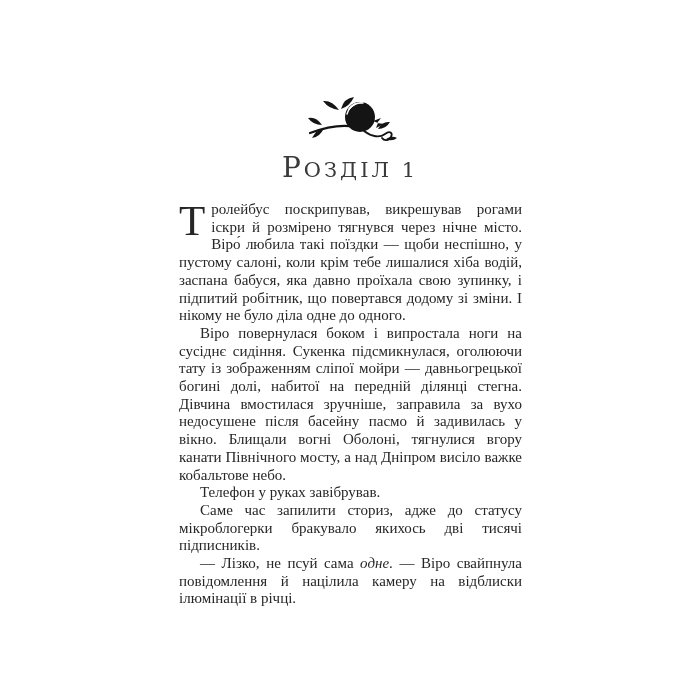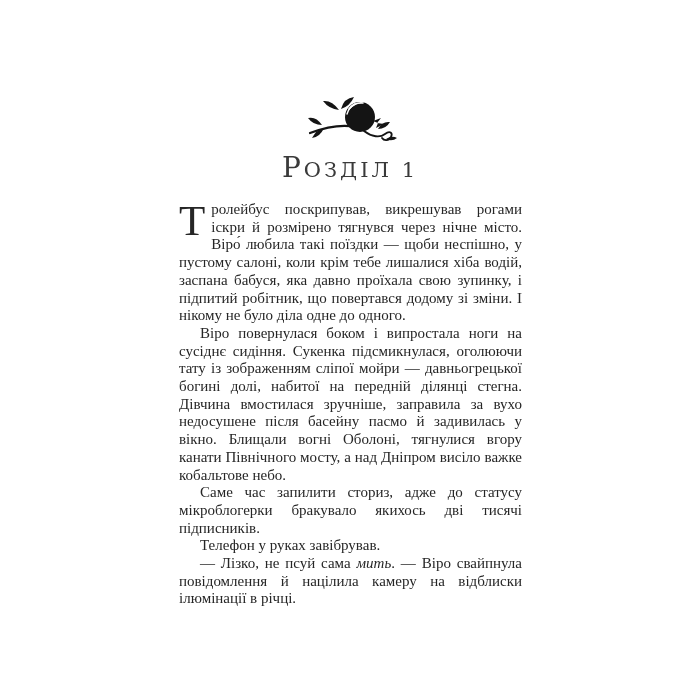--- a/index.html
+++ b/index.html
@@ -89,20 +89,20 @@
       <path d="M41,12 Q47,5 55,6" fill="none" stroke="#ffffff" stroke-width="1.6" stroke-linecap="round"></path>
       <path d="M39,17 Q41,10 47,7" fill="none" stroke="#ffffff" stroke-width="1.4" stroke-linecap="round"></path>
     </g>
   </svg>
 
   <div class="chapter-heading">Розділ 1</div>
 
   <div class="text-block">
     <p class="opening"><span class="dropcap">Т</span><span>ролейбус поскрипував, викрешував рогами іскри й розмірено тягнувся через нічне місто. Віро́ любила такі поїздки — щоби неспішно, у пустому салоні, коли крім тебе лишалися хіба водій, заспана бабуся, яка давно проїхала свою зупинку, і підпитий робітник, що повертався додому зі зміни. І нікому не було діла одне до одного.</span></p>
     <p>Віро повернулася боком і випростала ноги на сусіднє сидіння. Сукенка підсмикнулася, оголюючи тату із зображенням сліпої мойри — давньогрецької богині долі, набитої на передній ділянці стегна. Дівчина вмостилася зручніше, заправила за вухо недосушене після басейну пасмо й задивилась у вікно. Блищали вогні Оболоні, тягнулися вгору канати Північного мосту, а над Дніпром висіло важке кобальтове небо.</p>
+    <p>Телефон у руках завібрував.</p>
     <p>Саме час запилити сториз, адже до статусу мікроблогерки бракувало якихось дві тисячі підписників.</p>
-    <p>Телефон у руках завібрував.</p>
-    <p><span>— Лізко, не псуй сама </span><span class="em">мить</span><span>. — Віро свайпнула повідомлення й націлила камеру на відблиски ілюмінації в річці.</span></p>
+    <p><span>— Лізко, не псуй сама </span><span class="em">одне</span><span>. — Віро свайпнула повідомлення й націлила камеру на відблиски ілюмінації в річці.</span></p>
   </div>
 
   <div class="folio">11</div>
 
 </div>
 
 </body></html>

